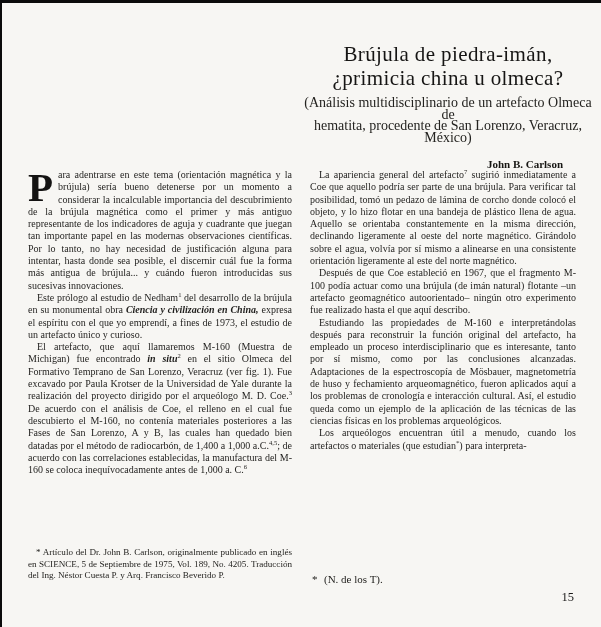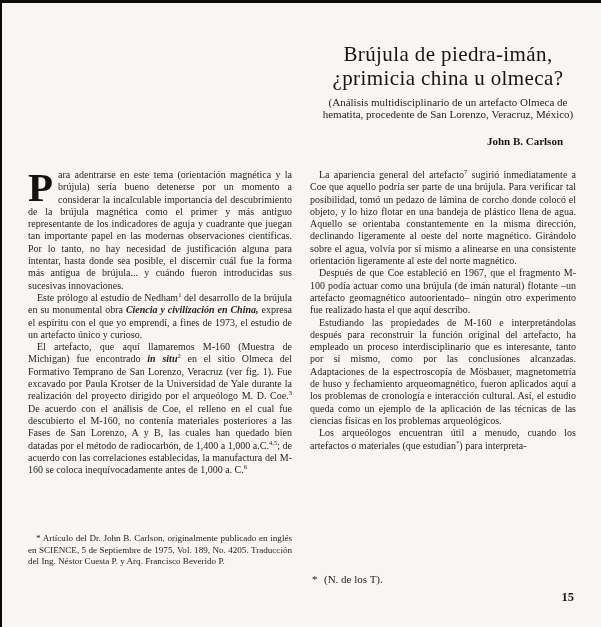--- a/index.html
+++ b/index.html
@@ -26,21 +26,21 @@
 
   .header{
     position:absolute;left:300px;top:42px;width:296px;
     text-align:center;
   }
   .title-line{
     font-size:21px;line-height:24px;letter-spacing:0.4px;
     color:#161514;white-space:nowrap;
   }
   .subtitle{margin-top:7px;}
-  .subtitle-line{font-size:11px;line-height:11.6px;color:#242320;text-align:center;}
+  .subtitle-line{font-size:14px;line-height:11.6px;color:#242320;text-align:center;}
   .author{
     margin-top:15px;font-size:11px;font-weight:bold;
     text-align:right;padding-right:33px;color:#171613;
   }
 
   .col{
     position:absolute;top:169px;
     font-size:10px;line-height:12.3px;
     text-align:justify;
     color:var(--ink);
@@ -53,36 +53,36 @@
   i{font-style:italic;font-weight:bold;}
   .dropcap{
     float:left;
     font-size:41px;line-height:33px;
     font-weight:bold;
     padding:2px 5px 0 0;
     color:#141312;
   }
 
   .footnote-left{
-    position:absolute;left:28px;top:533px;width:264px;
+    position:absolute;left:28px;top:547px;width:264px;
     font-size:9.1px;line-height:11.6px;text-align:justify;
     color:#242320;
   }
   .footnote-left p{margin:0;}
   .footnote-left p.indent{text-indent:8px;}
 
   .footnote-right{
     position:absolute;left:312px;top:574px;width:266px;
     font-size:11px;line-height:11px;color:#242320;
   }
   .footnote-right .fn-marker{display:inline-block;width:12px;}
 
   .pagenum{
     position:absolute;left:548px;top:590px;width:26px;
-    font-size:12.5px;text-align:right;color:#1a1918;font-weight:bold;
+    font-size:12.5px;text-align:right;color:#1a1918;
   }
 </style>
 </head>
 <body>
 
 <div class="page">
   <div class="edge-top"></div>
   <div class="edge-left"></div>
 
   <div class="header">

